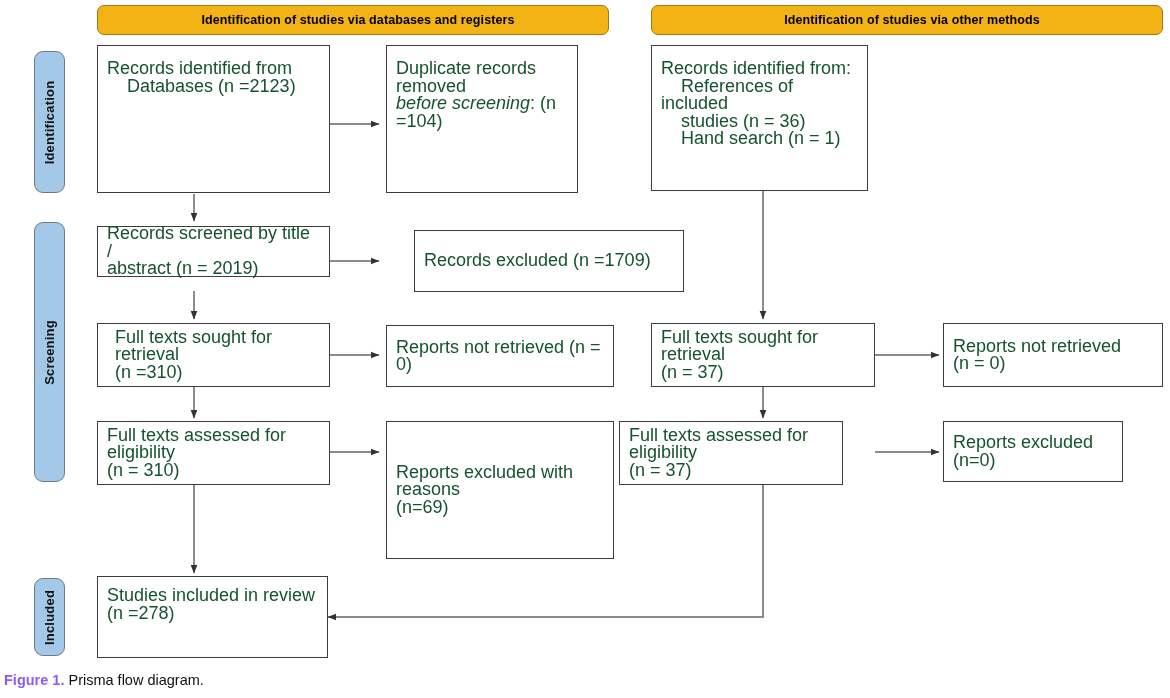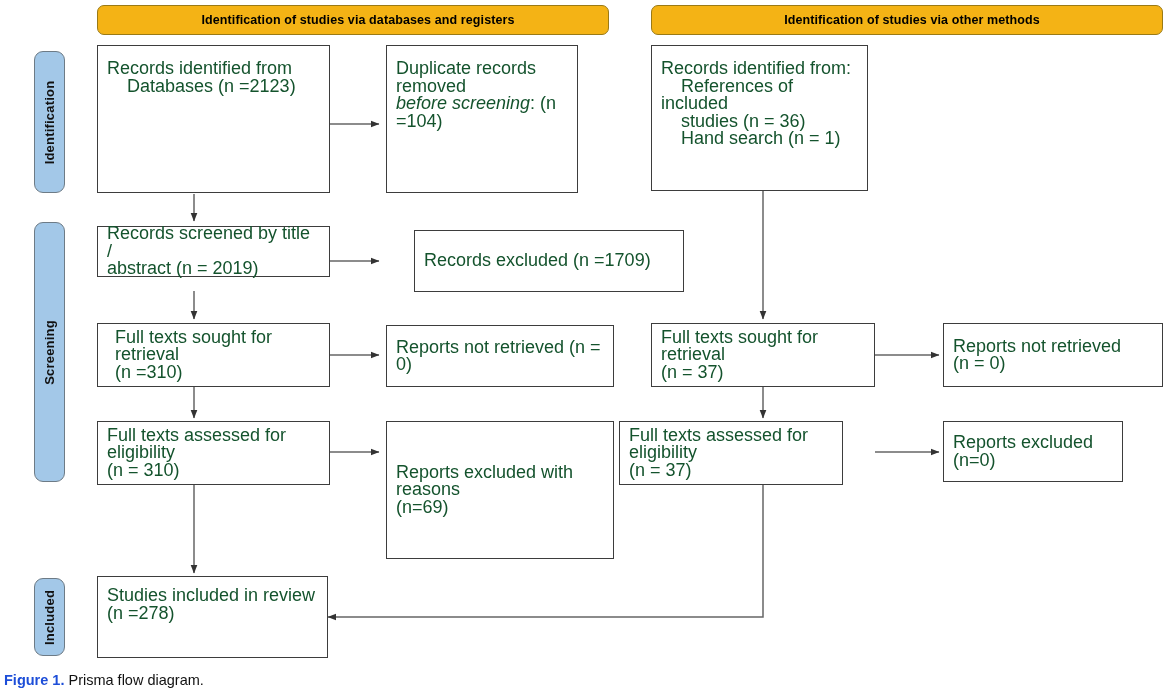--- a/index.html
+++ b/index.html
@@ -86,21 +86,21 @@
     overflow: visible;
   }
   .caption {
     position: absolute;
     left: 4px;
     top: 672px;
     font-size: 14.5px;
     color: #000;
   }
   .caption .fig {
-    color: #1d4ed8;
+    color: #8b5cf6;
     font-weight: bold;
   }
   .caption .captxt {
     color: #111;
   }
 </style>
 </head>
 <body>
 
 <div id="page">

